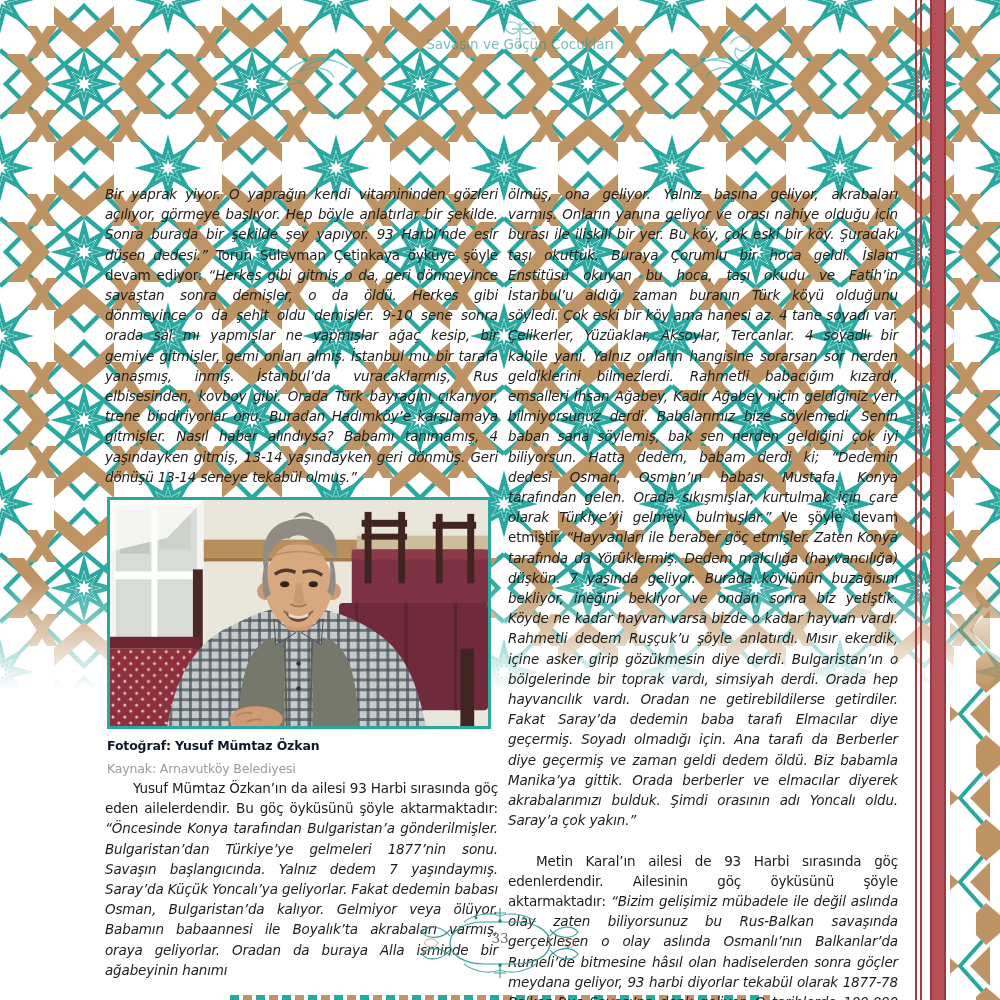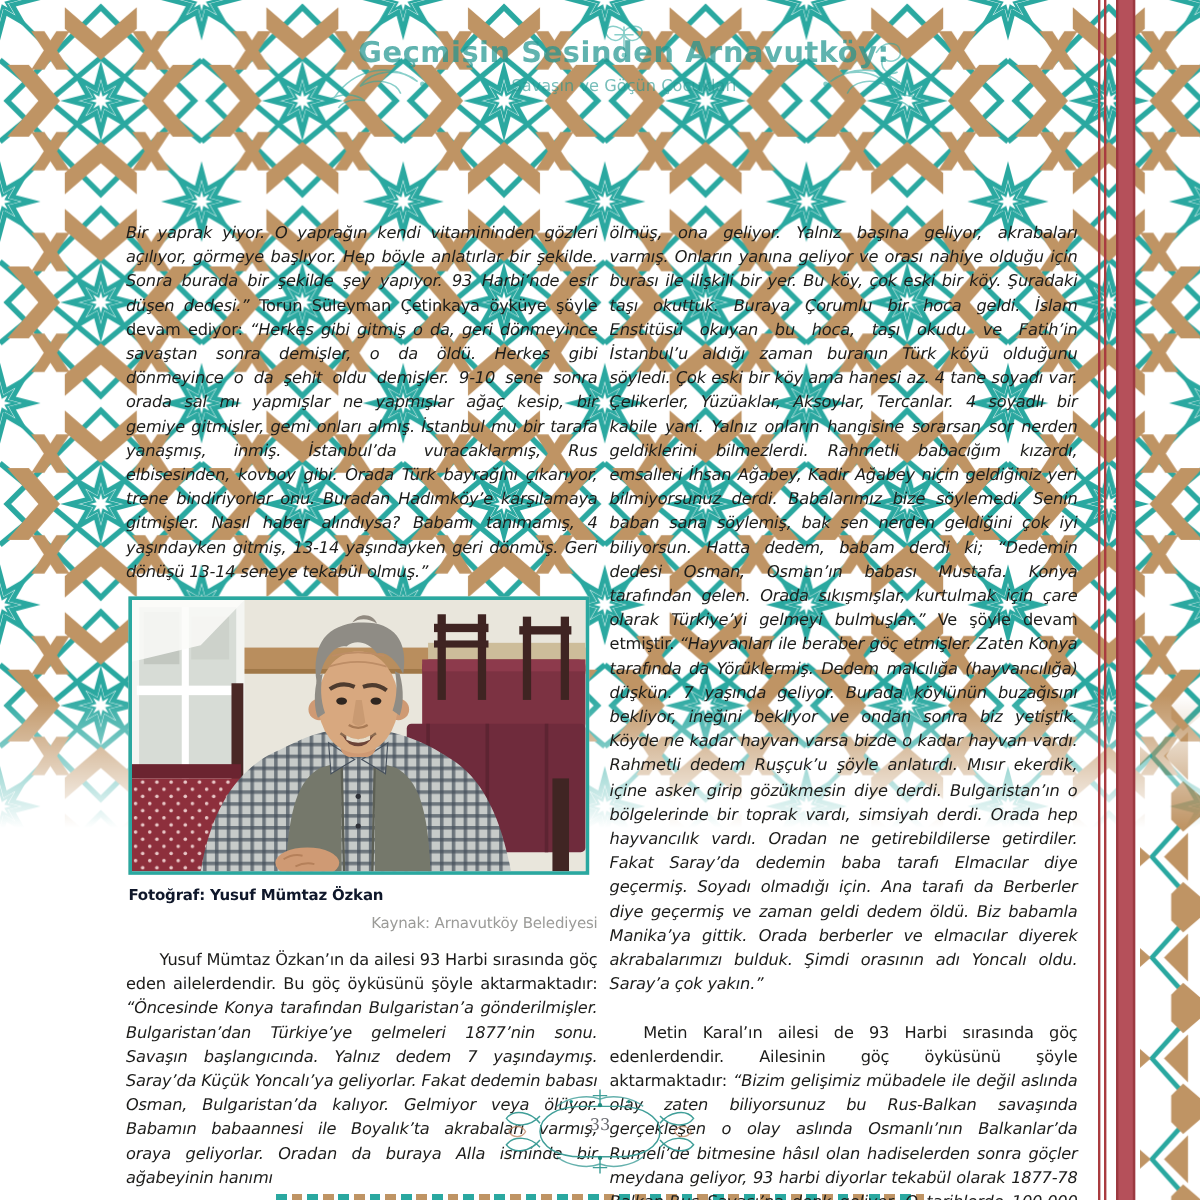--- a/index.html
+++ b/index.html
@@ -31,21 +31,21 @@
   .body-text{margin:0 0 0 0;}
   .body-text.indent{text-indent:28px;}
   .seg-italic{font-style:italic;}
   .seg-normal{font-style:normal;}
   .para-gap{margin-top:20px;}
   
   .photo-frame{margin:10px 0 0 2px;width:384px;height:232px;border:3px solid #2aa8a0;
     box-sizing:border-box;background:#e9e6dc;}
   .photo-frame svg{display:block;width:100%;height:100%;}
   .caption-credit{margin:9px 0 0 2px;font-size:12.5px;font-weight:bold;color:#0f172a;text-align:left;font-style:normal;line-height:15px;}
-  .caption-source{margin:8px 0 14px 2px;font-size:12.5px;color:#9b9b98;text-align:right;font-style:normal;line-height:15px;}
+  .caption-source{margin:8px 0 2px 2px;font-size:12.5px;color:#9b9b98;text-align:left;font-style:normal;line-height:15px;}
   
   .footer-orn{position:absolute;left:414px;top:906px;width:172px;height:74px;z-index:4;}
   .footer-orn svg{position:absolute;left:0;top:0;width:100%;height:100%;}
   .page-number{position:absolute;left:0;top:24px;width:100%;text-align:center;
     font-size:13.5px;color:#63656a;font-family:"DejaVu Serif","Liberation Serif",serif;}
 </style>
 </head>
 <body>
 
 <div class="page">
@@ -122,21 +122,20 @@
         <path d="M502,66 c-18,-26 -48,-30 -70,-14 c14,-12 38,-10 48,4 c-14,-8 -30,-4 -34,6"></path>
         <path d="M512,72 c-10,-10 -26,-12 -36,-4 c8,-2 18,0 22,6"></path>
         <path d="M470,28 c6,-10 18,-10 20,-2 c2,8 -8,12 -14,6 c-4,8 4,16 12,12 M482,44 c-2,6 2,10 8,8"></path>
       </g>
       <g fill="#2aa8a0">
         <circle cx="260" cy="30" r="2"></circle>
         <circle cx="92" cy="54" r="2"></circle>
         <circle cx="428" cy="54" r="2"></circle>
       </g>
     </svg>
-    <h1 class="doc-title">Geçmişin Sesinden Arnavutköy:</h1>
     <div class="doc-subtitle">Savaşın ve Göçün Çocukları</div>
   </div>
 
   <div class="col col-left">
     <p class="body-text"><span class="seg-italic">Bir yaprak yiyor. O yaprağın kendi vitamininden gözleri açılıyor, görmeye başlıyor. Hep böyle anlatırlar bir şekilde. Sonra burada bir şekilde şey yapıyor. 93 Harbi’nde esir düşen dedesi.” </span><span class="seg-normal">Torun Süleyman Çetinkaya öyküye şöyle devam ediyor: </span><span class="seg-italic">“Herkes gibi gitmiş o da, geri dönmeyince savaştan sonra demişler, o da öldü. Herkes gibi dönmeyince o da şehit oldu demişler. 9-10 sene sonra orada sal mı yapmışlar ne yapmışlar ağaç kesip, bir gemiye gitmişler, gemi onları almış. İstanbul mu bir tarafa yanaşmış, inmiş. İstanbul’da vuracaklarmış, Rus elbisesinden, kovboy gibi. Orada Türk bayrağını çıkarıyor, trene bindiriyorlar onu. Buradan Hadımköy’e karşılamaya gitmişler. Nasıl haber alındıysa? Babamı tanımamış, 4 yaşındayken gitmiş, 13-14 yaşındayken geri dönmüş. Geri dönüşü 13-14 seneye tekabül olmuş.”</span></p>
 
     <figure class="photo-frame" style="margin-top:10px">
       <svg viewBox="0 0 383 228" preserveAspectRatio="none" xmlns="http://www.w3.org/2000/svg">
         <defs>
           <pattern id="plaid" width="10" height="10" patternUnits="userSpaceOnUse">

